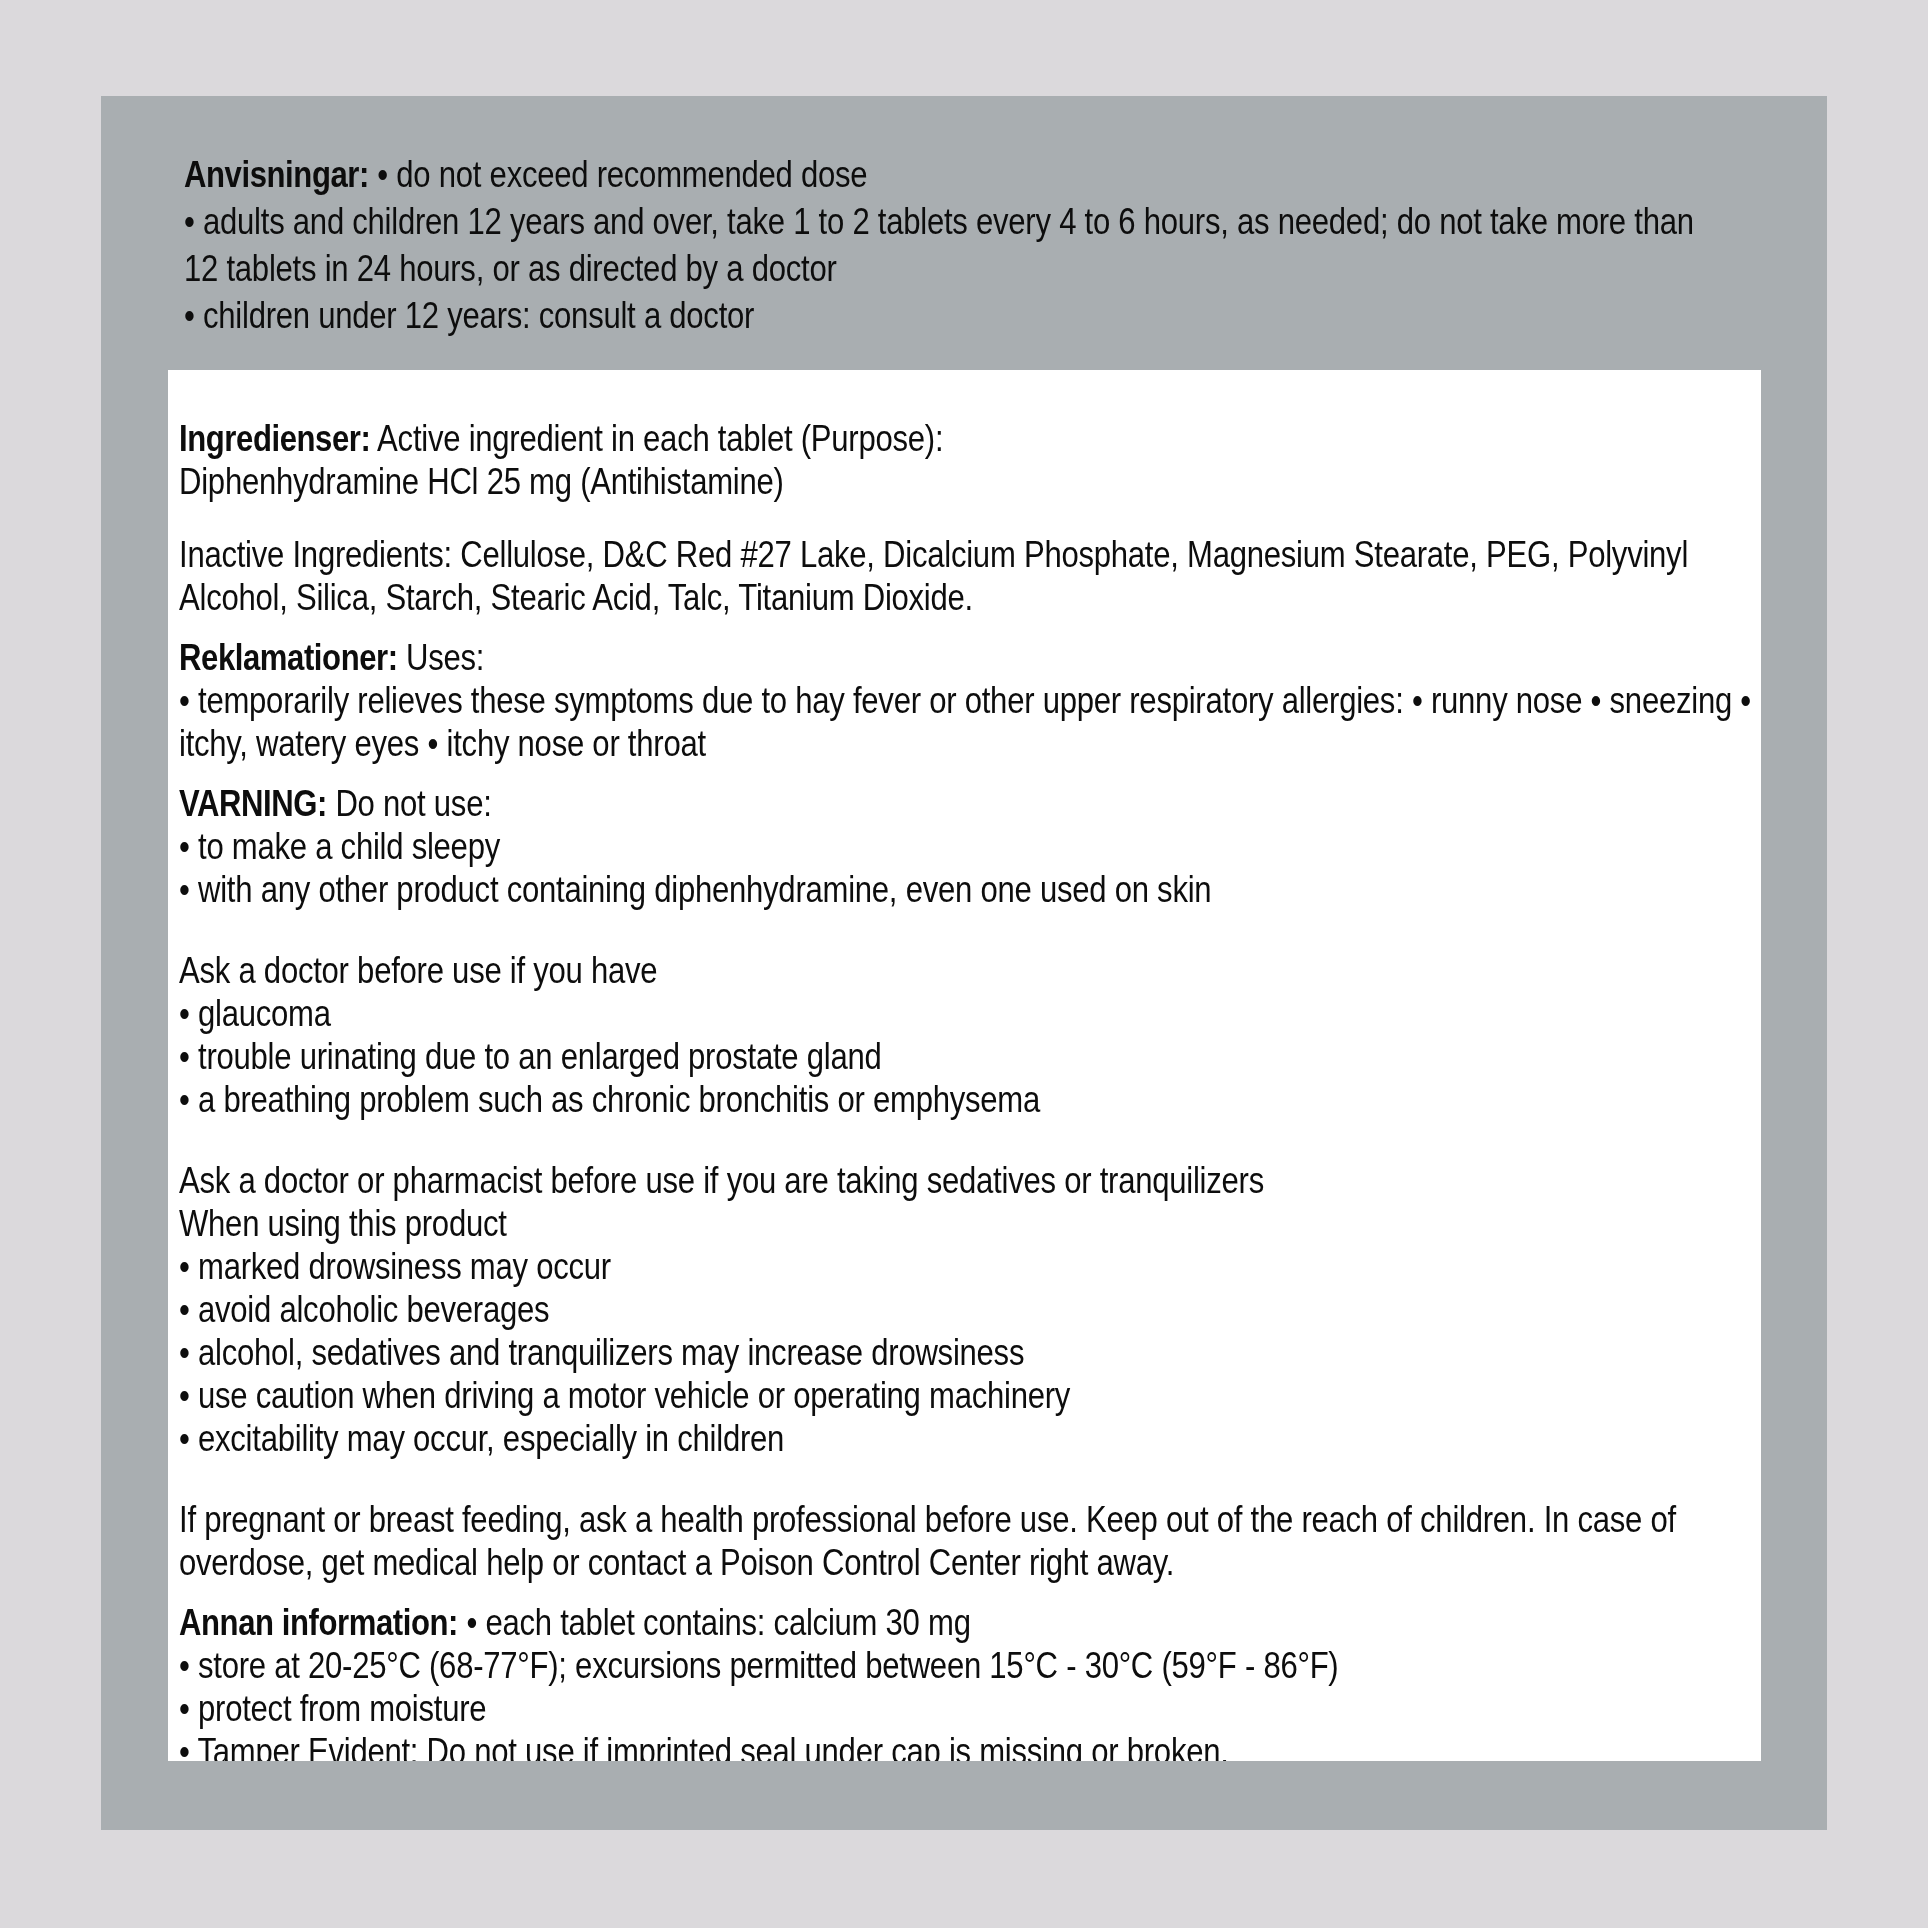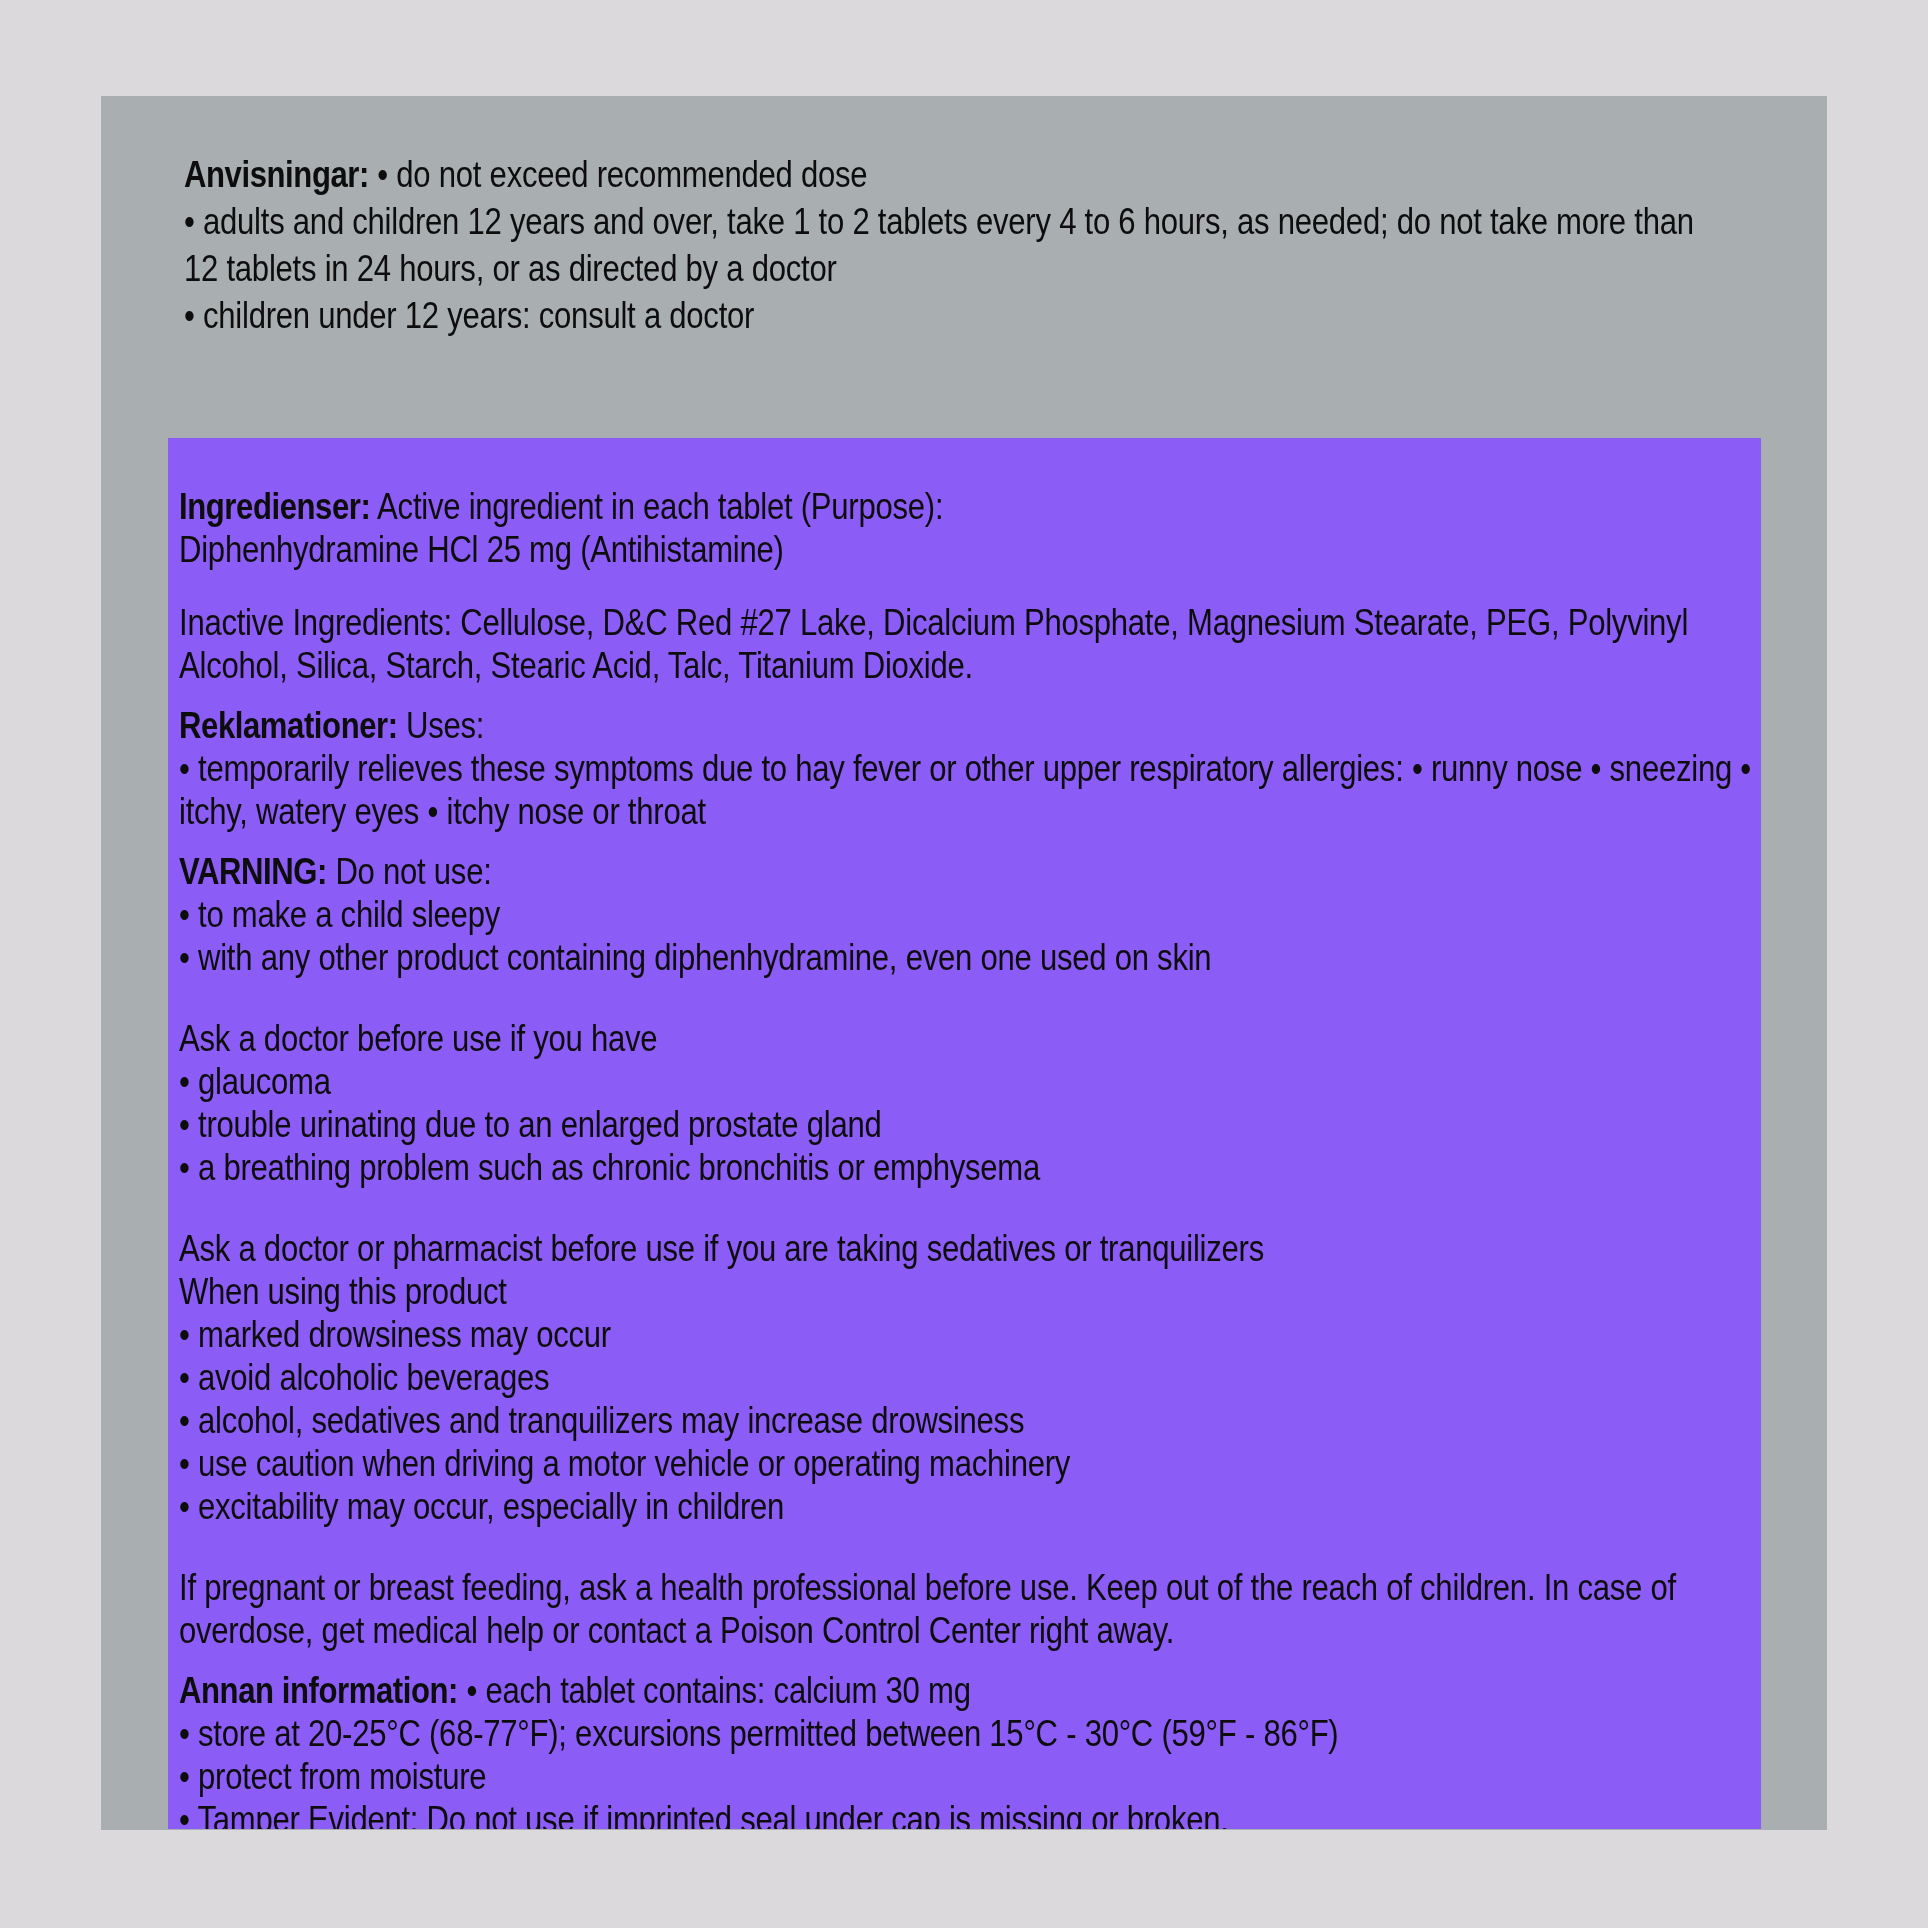--- a/index.html
+++ b/index.html
@@ -18,21 +18,21 @@
   .label-panel {
     position: absolute;
     left: 101px;
     top: 96px;
     width: 1726px;
     height: 1734px;
     background: #a9aeb1;
   }
   .top-section {
     box-sizing: border-box;
-    height: 342px;
+    height: 274px;
     padding: 55px 16px 0 83px;
   }
   .ingredients-card {
     box-sizing: border-box;
     margin-left: 67px;
     width: 1593px;
     height: 1391px;
     background: #fbfdfa;
     padding: 47px 0 0 11.3px;
     overflow: hidden;
@@ -64,21 +64,21 @@
 <body style="background: rgb(219, 217, 220); color: rgb(13, 13, 13);">
 
 <div class="label-panel" style="background: rgb(169, 174, 177);">
   <div class="top-section">
     <div class="condensed" id="top-blocks">
         <p class="line"><b>Anvisningar:</b> <span>• do not exceed recommended dose</span></p>
         <p class="line"><span>• adults and children 12 years and over, take 1 to 2 tablets every 4 to 6 hours, as needed; do not take more than 12 tablets in 24 hours, or as directed by a doctor</span></p>
         <p class="line"><span>• children under 12 years: consult a doctor</span></p>
       </div>
   </div>
-  <div class="ingredients-card" style="background: #8b5cf6;">
+  <div class="ingredients-card" style="background: #ffffff;">
     <div class="condensed" id="card-blocks">
         <p class="line"><b>Ingredienser:</b> <span>Active ingredient in each tablet (Purpose):</span></p>
         <p class="line"><span>Diphenhydramine HCl 25 mg (Antihistamine)</span></p>
         <p class="line gap-ml"><span>Inactive Ingredients: Cellulose, D&amp;C Red #27 Lake, Dicalcium Phosphate, Magnesium Stearate, PEG, Polyvinyl Alcohol, Silica, Starch, Stearic Acid, Talc, Titanium Dioxide.</span></p>
         <p class="line gap-m"><b>Reklamationer:</b> <span>Uses:</span></p>
         <p class="line"><span>• temporarily relieves these symptoms due to hay fever or other upper respiratory allergies: • runny nose • sneezing • itchy, watery eyes • itchy nose or throat</span></p>
         <p class="line gap-m"><b>VARNING:</b> <span>Do not use:</span></p>
         <p class="line"><span>• to make a child sleepy</span></p>
         <p class="line"><span>• with any other product containing diphenhydramine, even one used on skin</span></p>
         <p class="line gap-l"><span>Ask a doctor before use if you have</span></p>

